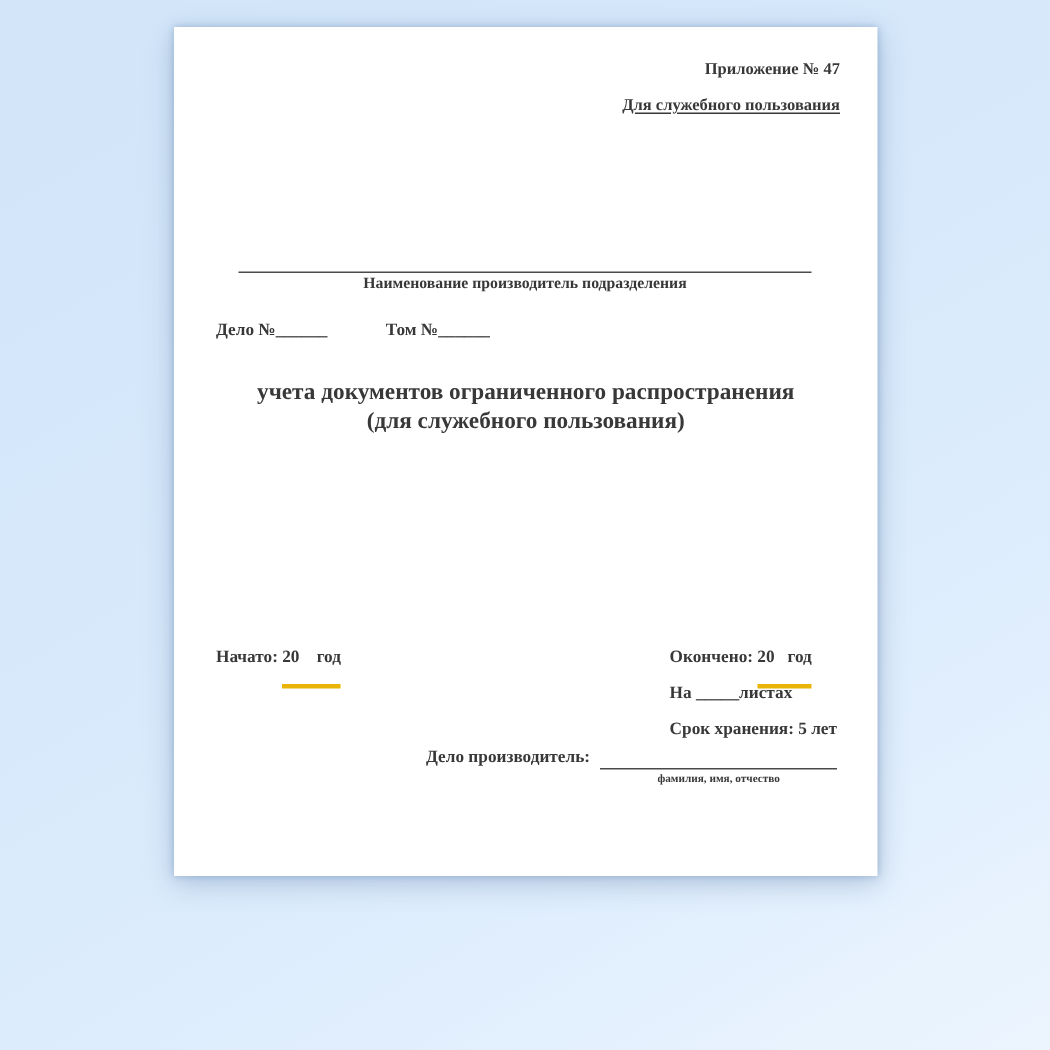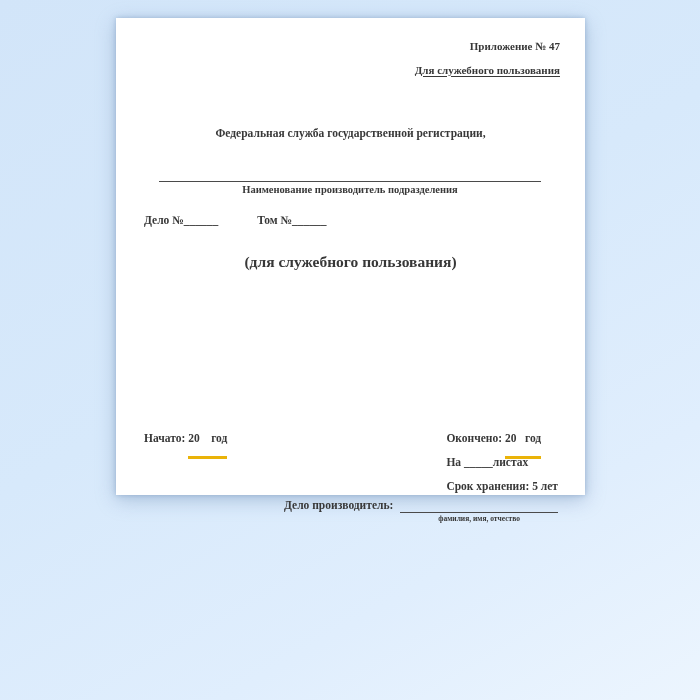--- a/index.html
+++ b/index.html
@@ -7,21 +7,21 @@
     width:700px;height:700px;
     font-family:"Liberation Serif","DejaVu Serif",serif;
     color:#383838;
     overflow:hidden;
   }
   .stage{
     position:relative;width:700px;height:700px;
     background:linear-gradient(150deg,#d2e5f9 0%,#d7e9fb 45%,#e0eefd 75%,#ecf5fe 100%);
   }
   .paper{
-    position:absolute;left:116px;top:18px;width:469px;height:477px;
+    position:absolute;left:116px;top:18px;width:469px;height:566px;
     background:#ffffff;
     box-shadow:0 0 5px rgba(115,145,185,.55), 0 5px 18px rgba(115,145,185,.45);
   }
   .paper *{font-weight:600;}
   
   .corner{
     position:absolute;top:21px;right:25px;
     font-size:11px;line-height:1.42;text-align:right;
   }
   .corner .dsp{margin-top:8px;text-decoration:underline;text-underline-offset:2px;}
@@ -72,34 +72,34 @@
 
 <div class="stage">
   <div class="paper">
 
     <div class="corner">
       <div>Приложение № 47</div>
       <div class="dsp">Для служебного пользования</div>
     </div>
 
     <div class="agency">
-      <div>Федеральная служба государственной регистрации,</div>
     </div>
 
     <div class="division">
       <span class="rule"></span>
       <span class="caption">Наименование производитель подразделения</span>
     </div>
 
     <div class="case-row">
       <span>Дело №______</span>
       <span class="vol">Том №______</span>
     </div>
 
     <div class="title">
+      <div class="t2">учета документов ограниченного распространения</div>
       <div class="t3">(для служебного пользования)</div>
     </div>
 
     <div class="started">
       <span>Начато: </span><span class="u">20&nbsp;&nbsp;&nbsp;&nbsp;год</span>
     </div>
 
     <div class="right-col">
       <div class="row">
         <span>Окончено: </span><span class="u">20&nbsp;&nbsp;&nbsp;год</span>

